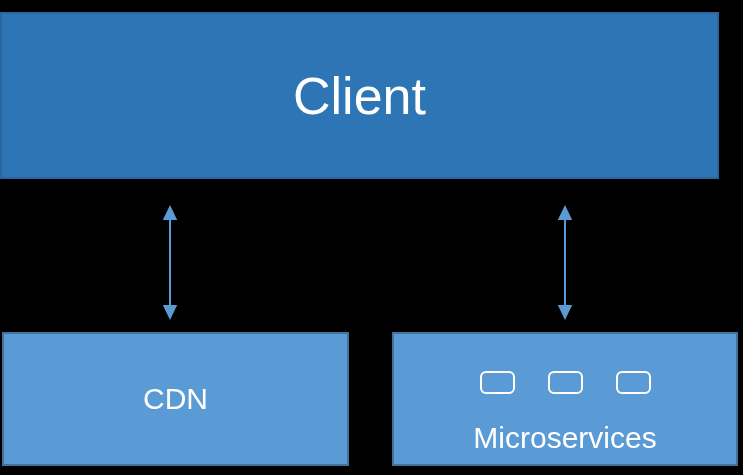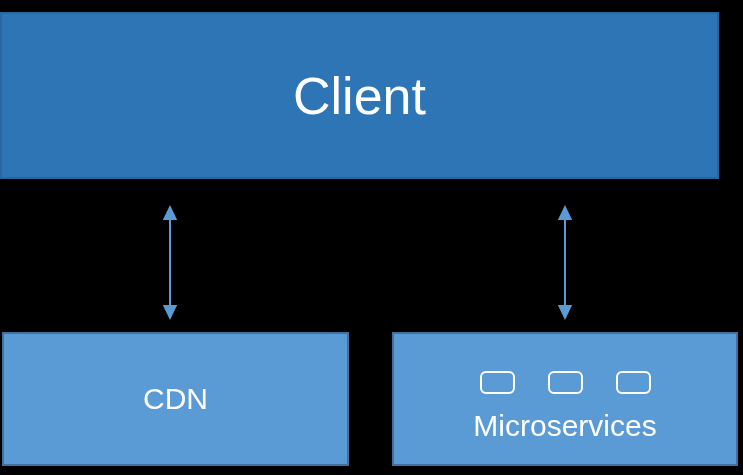--- a/index.html
+++ b/index.html
@@ -46,20 +46,21 @@
     left: 392px;
     top: 332px;
     width: 346px;
     height: 134px;
     background: var(--node-fill);
     border: 2px solid var(--node-border);
     flex-direction: column;
     justify-content: flex-start;
     padding-top: 37px;
     font-size: 30px;
+    gap: 12px;
   }
   .service-icons {
     display: flex;
     gap: 33px;
     margin-bottom: 15px;
   }
   .service-box {
     width: 31px;
     height: 19px;
     border: 2.5px solid #fff;

